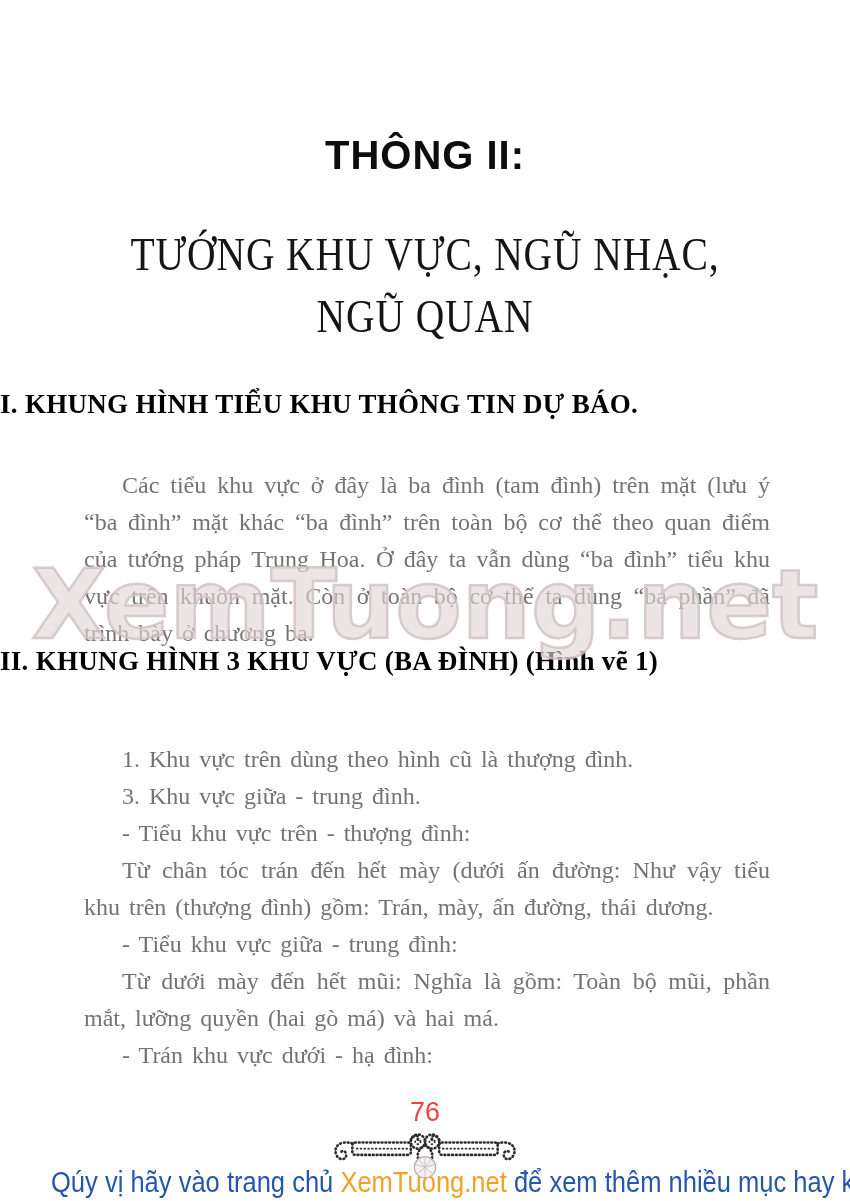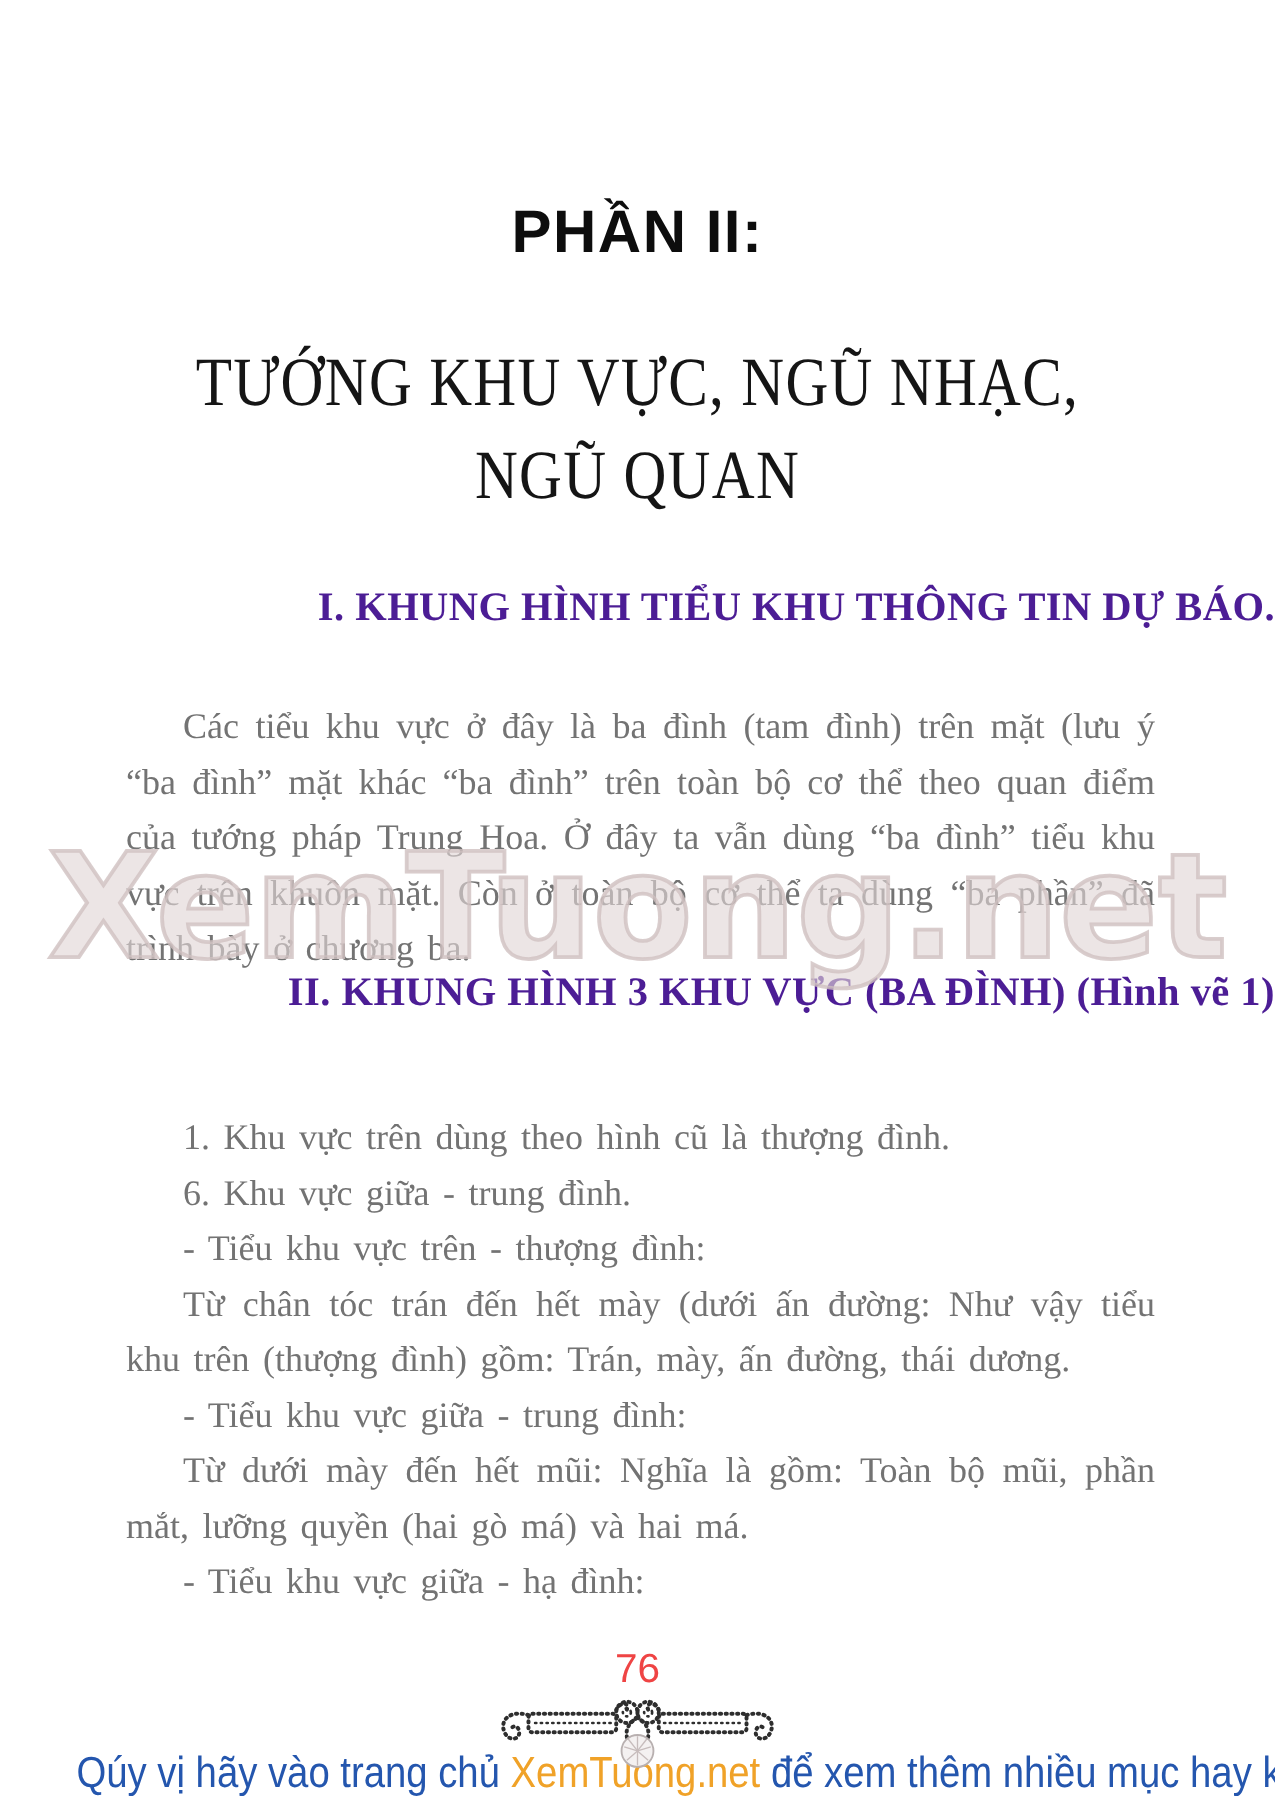--- a/index.html
+++ b/index.html
@@ -40,26 +40,26 @@
     letter-spacing: 1px;
     color: #151515;
     transform: scaleX(0.86);
     transform-origin: center top;
     white-space: nowrap;
   }
   .section-heading {
     position: absolute;
     left: 0;
     width: 100%;
-    text-align: right;
+    text-align: left;
     font-family: "Liberation Serif", serif;
     font-weight: bold;
     font-size: 27px;
     letter-spacing: 0.3px;
-    color: #4c1d95;
+    color: #000000;
     white-space: nowrap;
   }
   .heading-1 { top: 389px; }
   .heading-2 { top: 646px; }
   .body-block {
     position: absolute;
     left: 84px;
     width: 686px;
     font-size: 24px;
     line-height: 37px;
@@ -123,43 +123,43 @@
     color: #f0a228;
     text-decoration: none;
     cursor: pointer;
   }
 </style>
 </head>
 <body>
 
 <div class="page">
 
-  <div class="part-label">PHẦN II:</div>
+  <div class="part-label">THÔNG II:</div>
 
   <div class="book-title">
     <div>TƯỚNG KHU VỰC, NGŨ NHẠC,</div>
     <div>NGŨ QUAN</div>
   </div>
 
   <div class="section-heading heading-1">I. KHUNG HÌNH TIỂU KHU THÔNG TIN DỰ BÁO.</div>
 
   <p class="body-block para-1">Các tiểu khu vực ở đây là ba đình (tam đình) trên mặt (lưu ý “ba đình” mặt khác “ba đình” trên toàn bộ cơ thể theo quan điểm của tướng pháp Trung Hoa. Ở đây ta vẫn dùng “ba đình” tiểu khu vực trên khuôn mặt. Còn ở toàn bộ cơ thể ta dùng “ba phần” đã trình bày ở chương ba.</p>
 
   <div class="watermark">XemTuong.net</div>
 
   <div class="section-heading heading-2">II. KHUNG HÌNH 3 KHU VỰC (BA ĐÌNH) (Hình vẽ 1)</div>
 
   <div class="body-block flow-2">
     <div class="line">1. Khu vực trên dùng theo hình cũ là thượng đình.</div>
-    <div class="line">6. Khu vực giữa - trung đình.</div>
+    <div class="line">3. Khu vực giữa - trung đình.</div>
     <div class="line">- Tiểu khu vực trên - thượng đình:</div>
     <p class="para">Từ chân tóc trán đến hết mày (dưới ấn đường: Như vậy tiểu khu trên (thượng đình) gồm: Trán, mày, ấn đường, thái dương.</p>
     <div class="line">- Tiểu khu vực giữa - trung đình:</div>
     <p class="para">Từ dưới mày đến hết mũi: Nghĩa là gồm: Toàn bộ mũi, phần mắt, lưỡng quyền (hai gò má) và hai má.</p>
-    <div class="line">- Tiểu khu vực giữa - hạ đình:</div>
+    <div class="line">- Trán khu vực dưới - hạ đình:</div>
   </div>
 
   <div class="page-number">76</div>
 
   <svg class="ornament" width="195" height="60" viewBox="0 0 220 60">
     <g fill="none" stroke="#2e2e2e" stroke-width="3" stroke-linecap="round" stroke-dasharray="0.9,3.4">
 
       <rect x="28" y="17" width="66" height="14" rx="3"></rect>
       <line x1="33" y1="24" x2="90" y2="24" stroke-width="2"></line>
 

